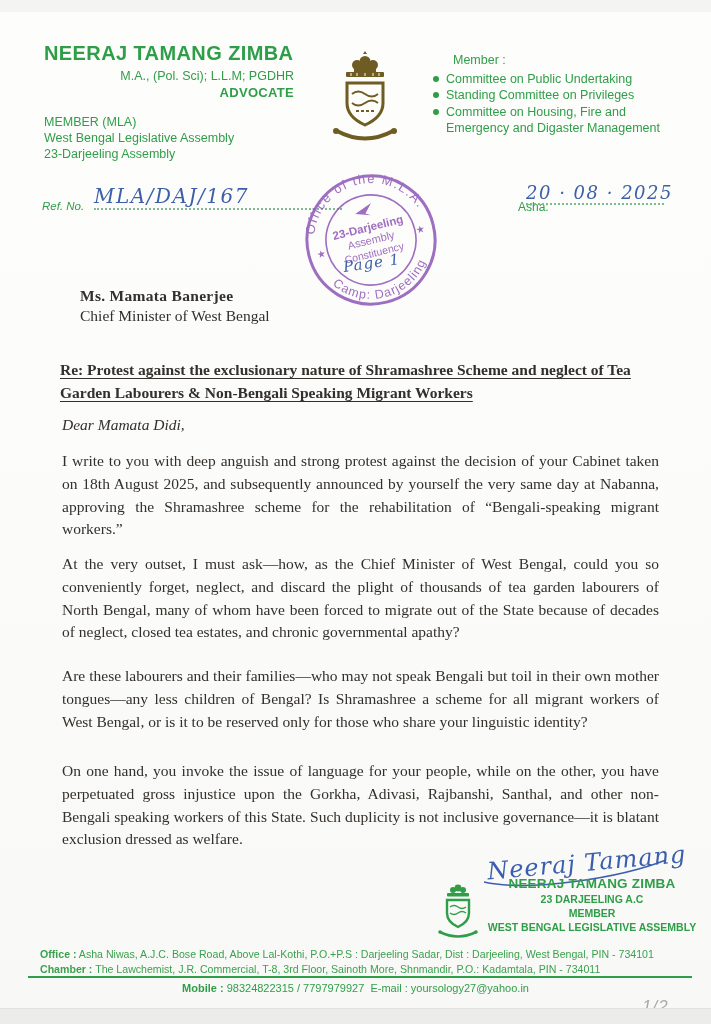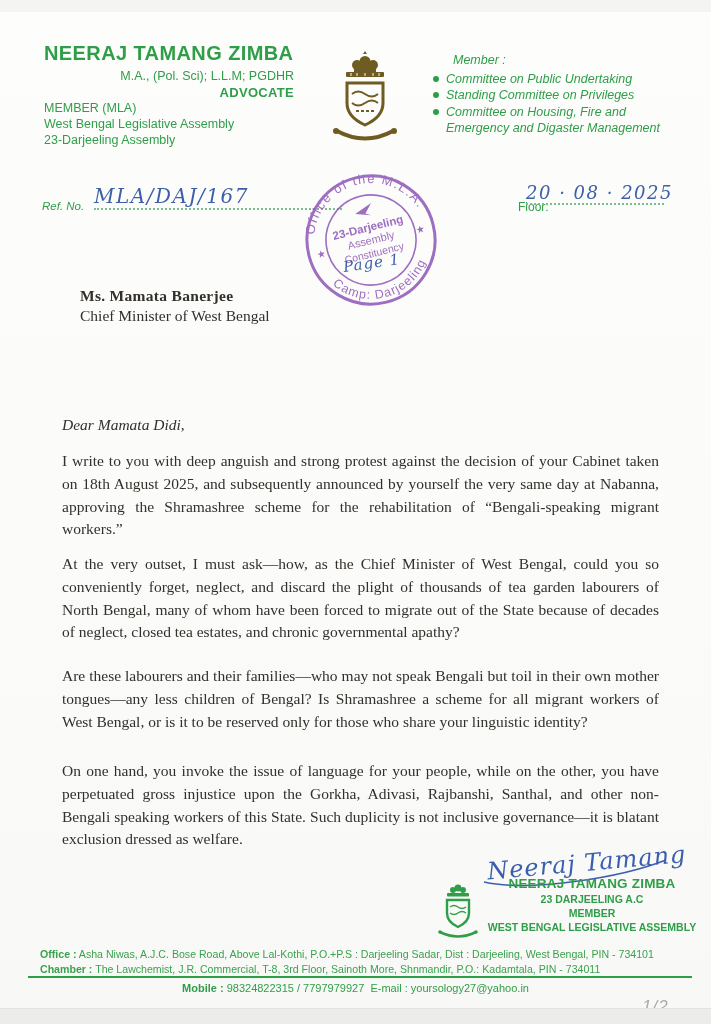--- a/index.html
+++ b/index.html
@@ -8,23 +8,23 @@
   .strip-top{position:absolute;left:0;top:0;width:711px;height:12px;background:#f4f4f2;border-bottom:1px solid #e8e8e6;}
   .strip-bottom{position:absolute;left:0;top:1008px;width:711px;height:16px;background:#ececea;border-top:1px solid #e2e2e0;}
   .page{position:absolute;left:0;top:12px;width:711px;height:996px;
     background:linear-gradient(180deg,#fdfdfc 0%,#fbfbf9 55%,#f8f8f6 100%);}
 
   
   .hdr-left{position:absolute;left:44px;top:30px;width:250px;color:#2f9e48;}
   .hdr-name{font-size:20px;font-weight:bold;letter-spacing:.4px;white-space:nowrap;}
   .hdr-quals{font-size:12.5px;text-align:right;margin-top:4px;}
   .hdr-adv{font-size:13px;font-weight:bold;text-align:right;margin-top:2px;letter-spacing:.3px;}
-  .hdr-member{font-size:12.5px;line-height:16px;}
+  .hdr-member{font-size:12.5px;margin-top:14px;line-height:16px;}
   .emblem-main{position:absolute;left:330px;top:33px;}
-  .hdr-right{position:absolute;left:433px;top:40px;width:258px;color:#2f9e48;font-size:12.5px;line-height:16.5px;font-style:italic;}
+  .hdr-right{position:absolute;left:433px;top:40px;width:258px;color:#2f9e48;font-size:12.5px;line-height:16.5px;}
   .member-heading{margin-left:20px;margin-bottom:2px;}
   .clist{list-style:none;margin:0;padding:0;}
   .clist li{display:flex;}
   .clist .dot{width:6px;height:6px;border-radius:50%;background:#2f9e48;margin:5px 7px 0 0;flex:none;}
 
   
   .ref-row{position:absolute;left:42px;top:176px;width:640px;height:40px;}
   .ref-label{position:absolute;left:0;top:12px;font-size:11.5px;font-style:italic;color:#2f9e48;}
   .ref-line{position:absolute;left:52px;top:-4px;width:248px;border-bottom:2px dotted #7cbd8d;text-align:left;}
   .date-label{position:absolute;left:476px;top:12px;font-size:12px;color:#2f9e48;}
@@ -132,21 +132,21 @@
         <li>
             <span class="dot"></span>
             <span>Committee on Housing, Fire and Emergency and Digaster Management</span>
           </li>
       </ul>
     </div>
 
     <div class="ref-row">
       <span class="ref-label">Ref. No.</span>
       <span class="ref-line"><span class="hand ref-value">MLA/DAJ/167</span></span>
-      <span class="date-label">Floor:</span>
+      <span class="date-label">Asha:</span>
       <span class="date-line"><span class="hand date-value">20 · 08 · 2025</span></span>
     </div>
 
     <div class="stamp-wrap">
       <svg width="150" height="150" viewBox="0 0 150 150">
         <g fill="none" stroke="#8a4fb5">
           <circle cx="75" cy="75" r="64" stroke-width="3"></circle>
           <circle cx="75" cy="75" r="45" stroke-width="1.6"></circle>
         </g>
         <defs>
@@ -169,20 +169,21 @@
         </g>
       </svg>
     </div>
     <div class="stamp-page">Page 1</div>
 
     <div class="to-block serif">
       <div class="to-name">Ms. Mamata Banerjee</div>
       <div class="to-title">Chief Minister of West Bengal</div>
     </div>
 
+    <div class="subject serif">Re: Protest against the exclusionary nature of Shramashree Scheme and neglect of Tea Garden Labourers &amp; Non-Bengali Speaking Migrant Workers</div>
 
     <div class="saluta serif">Dear Mamata Didi,</div>
 
     <div class="para p1 serif">I write to you with deep anguish and strong protest against the decision of your Cabinet taken on 18th August 2025, and subsequently announced by yourself the very same day at Nabanna, approving the Shramashree scheme for the rehabilitation of “Bengali-speaking migrant workers.”</div>
     <div class="para p3 serif">Are these labourers and their families—who may not speak Bengali but toil in their own mother tongues—any less children of Bengal? Is Shramashree a scheme for all migrant workers of West Bengal, or is it to be reserved only for those who share your linguistic identity?</div>
     <div class="para p2 serif">At the very outset, I must ask—how, as the Chief Minister of West Bengal, could you so conveniently forget, neglect, and discard the plight of thousands of tea garden labourers of North Bengal, many of whom have been forced to migrate out of the State because of decades of neglect, closed tea estates, and chronic governmental apathy?</div>
     <div class="para p4 serif">On one hand, you invoke the issue of language for your people, while on the other, you have perpetuated gross injustice upon the Gorkha, Adivasi, Rajbanshi, Santhal, and other non-Bengali speaking workers of this State. Such duplicity is not inclusive governance—it is blatant exclusion dressed as welfare.</div>
 
     <div class="sig-swoosh">
       <svg width="190" height="42" viewBox="0 0 190 42">

